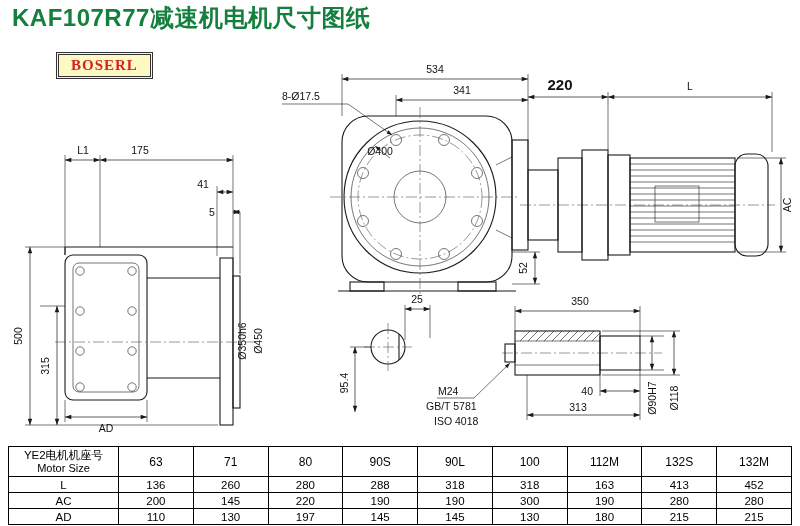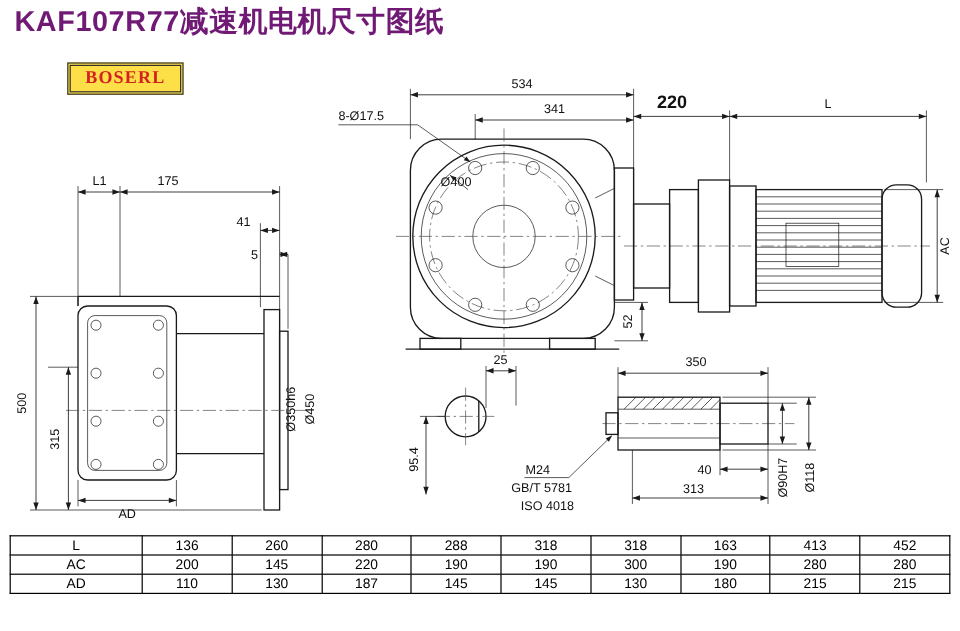--- a/index.html
+++ b/index.html
@@ -1,22 +1,22 @@
 <!DOCTYPE html>
 <html><head>
 <meta charset="utf-8">
 <style>
   html,body{margin:0;padding:0;}
   body{width:800px;height:526px;position:relative;background:#fff;overflow:hidden;
        font-family:"Liberation Sans",sans-serif;color:#111;}
   .title{position:absolute;left:12px;top:2px;font-size:24px;font-weight:bold;
-         color:#701a75;letter-spacing:.5px;white-space:nowrap;}
+         color:#15803d;letter-spacing:.5px;white-space:nowrap;}
   .logo{position:absolute;left:56px;top:52px;border:3px double #333;padding:2px 12px;
         color:#d42222;font-family:"Liberation Serif",serif;font-weight:bold;
-        font-size:15px;letter-spacing:1px;background:#fde047;}
+        font-size:15px;letter-spacing:1px;background:#fef9c3;}
   svg.draw{position:absolute;left:0;top:0;}
   .ol{fill:none;stroke:#1a1a1a;stroke-width:1.1;}
   .tl{fill:none;stroke:#1a1a1a;stroke-width:.6;}
   .dl{fill:none;stroke:#1a1a1a;stroke-width:.7;}
   .cl{fill:none;stroke:#555;stroke-width:.6;stroke-dasharray:11 3 2 3;}
   text.dim{font-size:10.5px;fill:#111;font-family:"Liberation Sans",sans-serif;}
   text.dim-big{font-size:15px;font-weight:bold;}
   table.dtable{position:absolute;left:8px;top:446px;width:784px;border-collapse:collapse;
                table-layout:fixed;background:#fff;}
   .dtable th,.dtable td{border:1px solid #000;text-align:center;padding:0;
@@ -240,20 +240,35 @@
     <line class="dl" x1="674" y1="331" x2="674" y2="375" marker-start="url(#ar)" marker-end="url(#ar)"></line>
     <text class="dim" text-anchor="middle" transform="rotate(-90 678 398)" x="678" y="398">Ø118</text>
   </g>
 </svg>
 
 <table class="dtable">
   <colgroup>
       <col style="width:110px">
     </colgroup>
   <tbody>
+      <tr>
+    <th>
+      <div class="hdr-cn">YE2电机机座号</div>
+      <div class="hdr-en">Motor Size</div>
+    </th>
+    <th>63</th>
+    <th>71</th>
+    <th>80</th>
+    <th>90S</th>
+    <th>90L</th>
+    <th>100</th>
+    <th>112M</th>
+    <th>132S</th>
+    <th>132M</th>
+  </tr>
   <tr>
     <td>L</td>
     <td>136</td>
     <td>260</td>
     <td>280</td>
     <td>288</td>
     <td>318</td>
     <td>318</td>
     <td>163</td>
     <td>413</td>
@@ -268,21 +283,21 @@
     <td>190</td>
     <td>300</td>
     <td>190</td>
     <td>280</td>
     <td>280</td>
   </tr>
   <tr>
     <td>AD</td>
     <td>110</td>
     <td>130</td>
-    <td>187</td>
+    <td>197</td>
     <td>145</td>
     <td>145</td>
     <td>130</td>
     <td>180</td>
     <td>215</td>
     <td>215</td>
   </tr>
 </tbody>
   </table>
 

